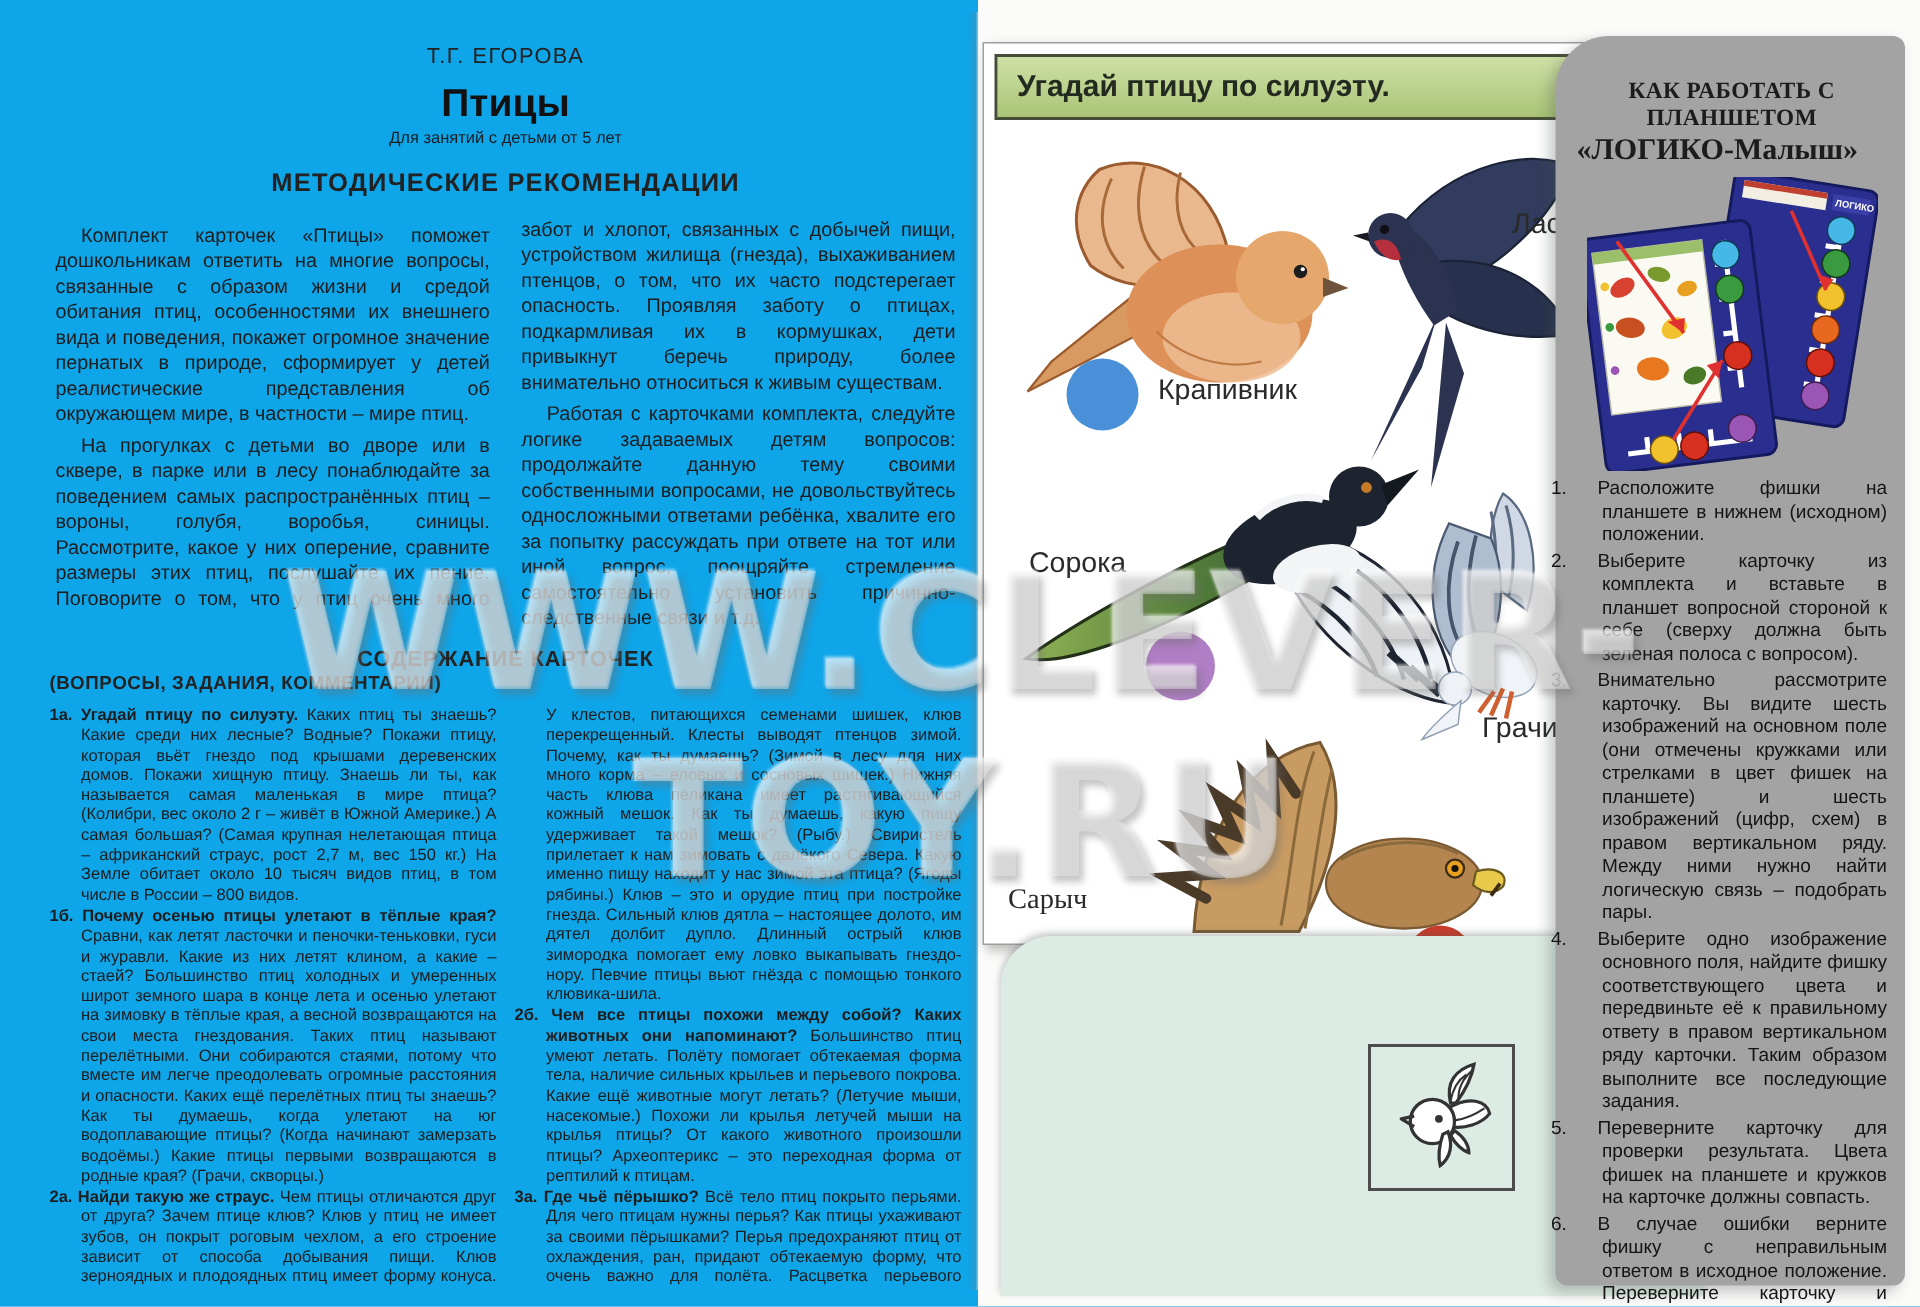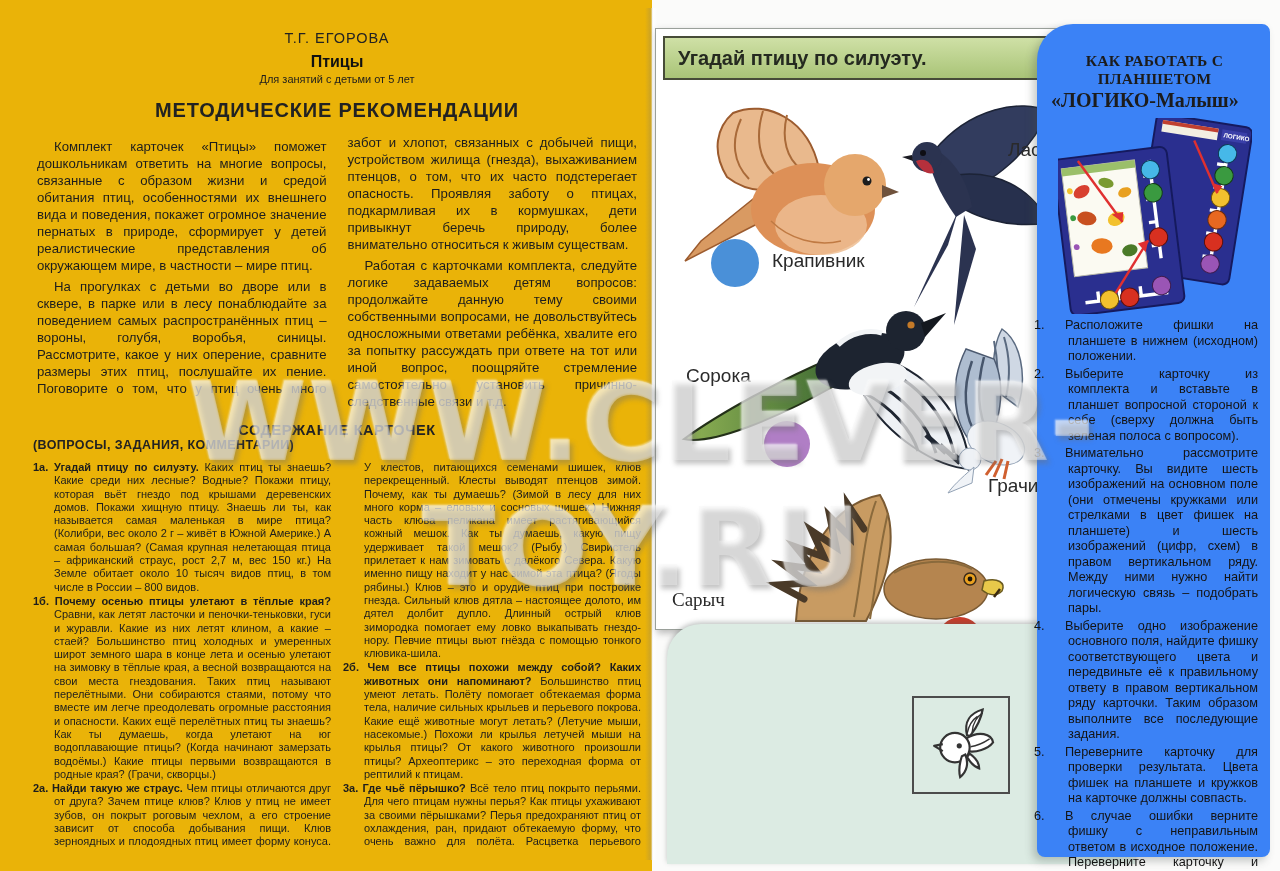--- a/index.html
+++ b/index.html
@@ -1,26 +1,26 @@
 <!DOCTYPE html>
 <html><head>
 <meta charset="utf-8">
 <style>
   html,body{margin:0;padding:0;}
   body{width:1280px;height:871px;position:relative;background:#fbfbfa;
        font-family:"Liberation Sans",sans-serif;color:#1d1d1d;overflow:hidden;}
 
   
-  .left-page{position:absolute;left:0;top:0;width:652px;height:871px;background:#eab308;
+  .left-page{position:absolute;left:0;top:0;width:652px;height:871px;background:#0ea5e9;
              padding:0 0 0 33px;box-sizing:border-box;}
   .lp-inner{width:608px;}
   .author{margin-top:30px;text-align:center;font-size:14.5px;letter-spacing:1px;color:#222;}
-  .book-title{margin-top:7px;text-align:center;font-size:16px;font-weight:bold;color:#111;}
+  .book-title{margin-top:7px;text-align:center;font-size:26px;font-weight:bold;color:#111;}
   .subtitle{margin-top:2px;text-align:center;font-size:11px;}
-  .section-heading{margin-top:14px;text-align:center;font-size:20px;font-weight:bold;
+  .section-heading{margin-top:14px;text-align:center;font-size:17px;font-weight:bold;
                    letter-spacing:.8px;color:#222;}
   .intro-cols{margin-top:12px;height:278px;column-count:2;column-gap:13px;column-fill:auto;
               font-size:13.2px;line-height:17px;text-align:justify;overflow:hidden;}
   .intro-cols p{margin:4px;text-indent:17px;}
   .contents-heading{margin-top:10px;text-align:center;font-size:14.5px;letter-spacing:.6px;
                     font-weight:bold;color:#222;}
   .contents-sub{text-align:left;font-size:12.5px;letter-spacing:.4px;font-weight:bold;color:#222;}
   .items-cols{margin-top:9px;height:400px;column-count:2;column-gap:12px;column-fill:auto;
               font-size:11px;line-height:13.3px;text-align:justify;overflow:hidden;}
   .item{padding-left:21px;text-indent:-21px;margin:0 0 1px 0;}
@@ -39,21 +39,21 @@
   .dot{position:absolute;border-radius:50%;}
   .bird-label{position:absolute;font-size:19px;color:#2a2a2a;white-space:nowrap;}
 
   
   .envelope{position:absolute;left:667px;top:624px;width:468px;height:240px;background:#dcebe3;
             border-top-left-radius:34px;box-shadow:0 -2px 5px rgba(80,90,85,.35);}
   .logo-box{position:absolute;left:245px;top:72px;width:94px;height:94px;border:2px solid #4c4c4c;
             display:flex;align-items:center;justify-content:center;}
 
   
-  .panel{position:absolute;left:1037px;top:24px;width:233px;height:833px;background:#3b82f6;
+  .panel{position:absolute;left:1037px;top:24px;width:233px;height:833px;background:#a3a3a3;
          border-radius:36px 8px 8px 8px;box-shadow:-4px 4px 9px rgba(70,80,75,.3);
          box-sizing:border-box;padding:28px 12px 0 14px;}
   .panel-title1{font-family:"Liberation Serif",serif;font-weight:bold;font-size:15.5px;
                 text-align:center;color:#1c1c1c;letter-spacing:.3px;}
   .panel-title2{font-family:"Liberation Serif",serif;font-weight:bold;font-size:20px;
                 color:#1c1c1c;margin-top:1px;}
   .tablets{display:block;margin:6px auto 2px auto;}
   .steps{margin-top:4px;font-size:12.7px;line-height:15.5px;text-align:justify;color:#141414;}
   .step{padding-left:17px;text-indent:-17px;margin-bottom:2px;}
   .snum{display:inline-block;min-width:14px;}

